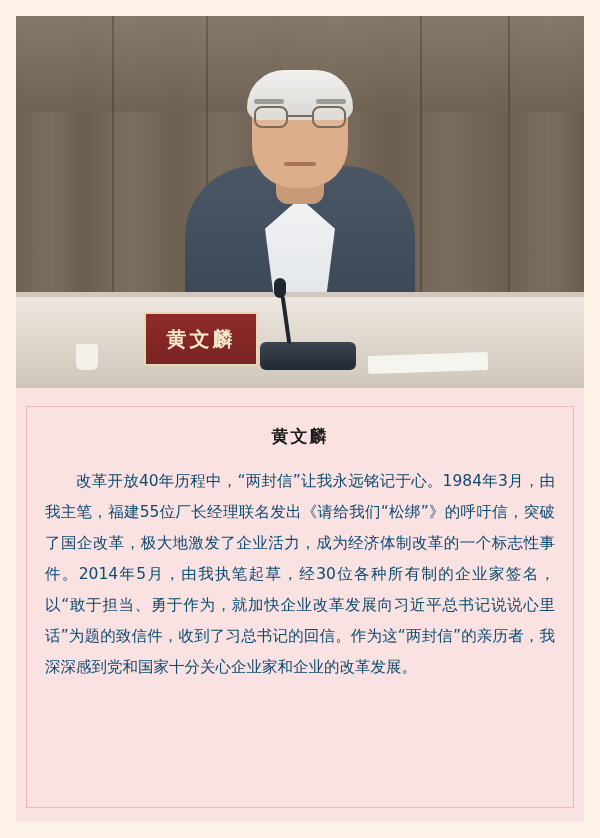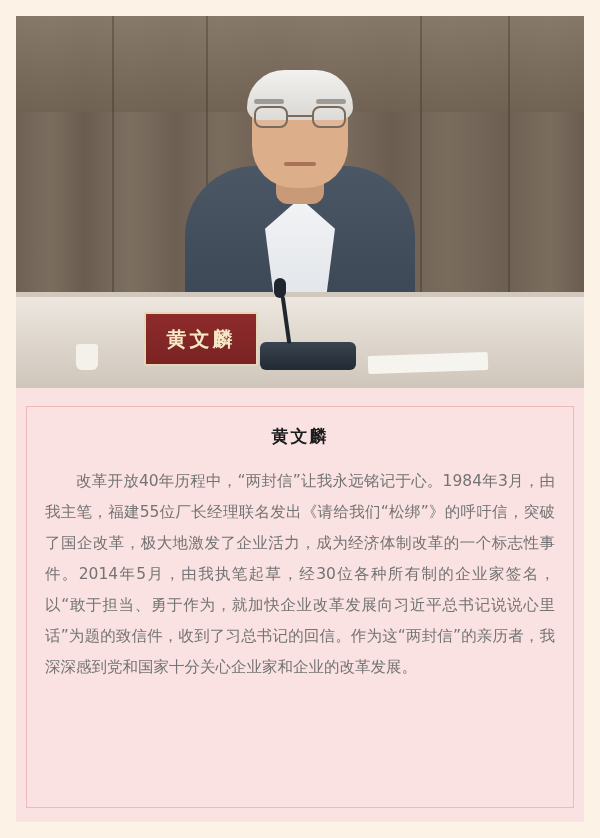--- a/index.html
+++ b/index.html
@@ -276,21 +276,21 @@
     font-size: 17px;
     font-weight: bold;
     color: #1b1b1b;
     letter-spacing: 2px;
     margin: 10px 0 18px 0;
     font-family: "DejaVu Sans", sans-serif;
   }
   .para {
     font-size: 15.5px;
     line-height: 31px;
-    color: #737373;
+    color: #0c4a6e;
     text-align: justify;
     text-justify: inter-ideograph;
     text-indent: 2em;
     margin: 0 0 6px 0;
     font-family: "DejaVu Sans", sans-serif;
   }
 </style>
 </head>
 <body>
 

